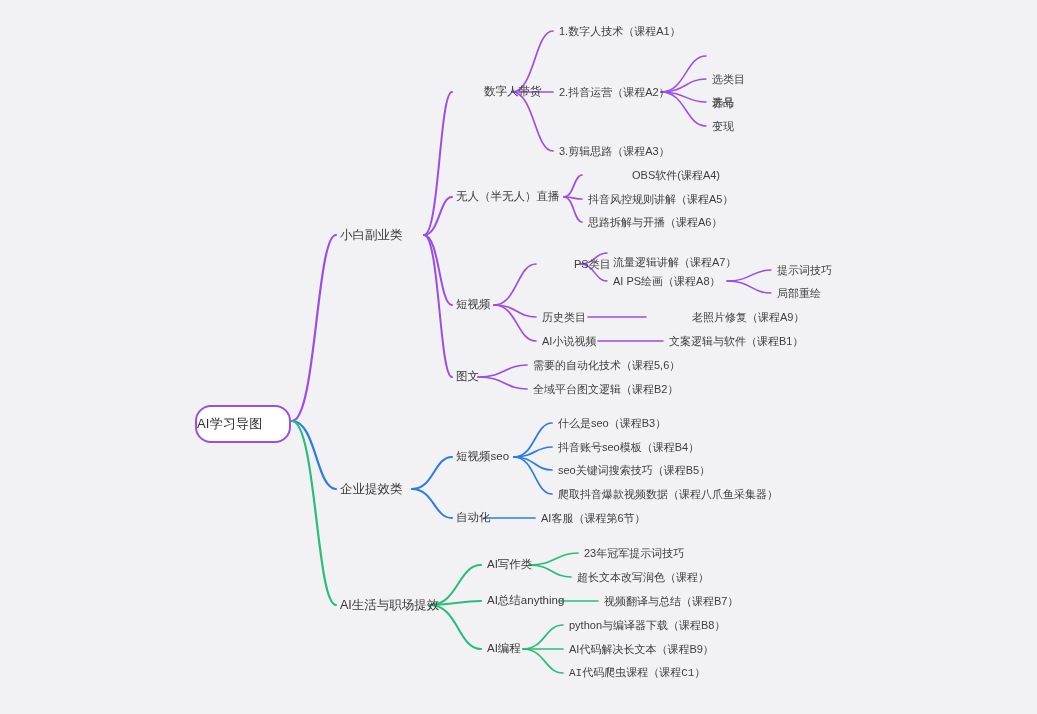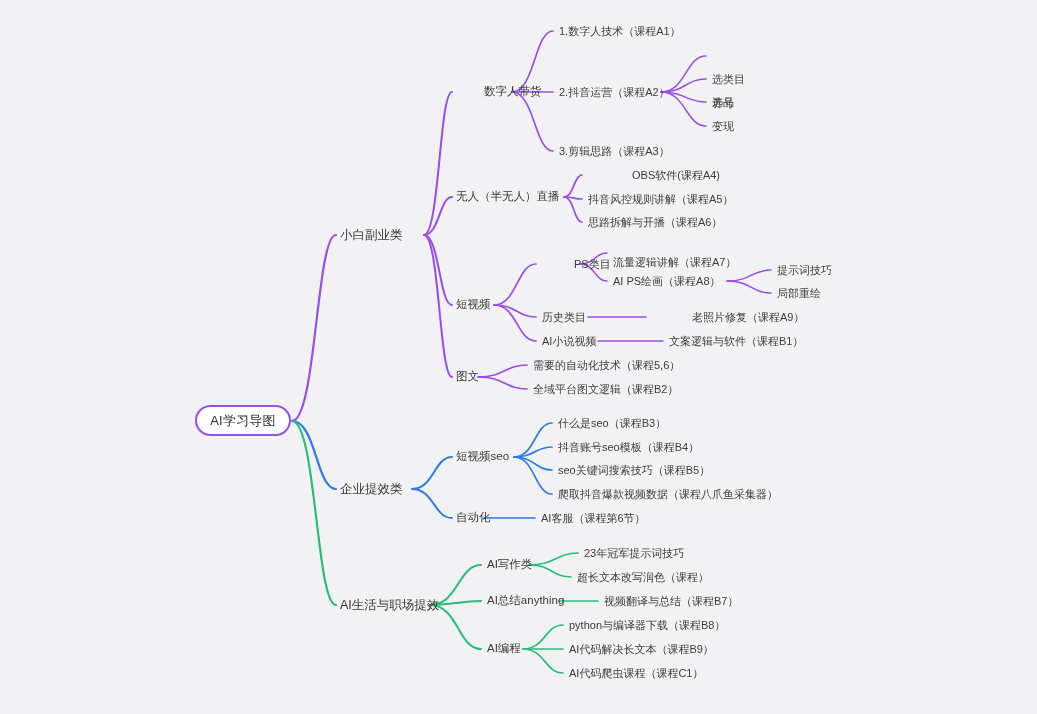--- a/index.html
+++ b/index.html
@@ -38,28 +38,27 @@
   }
   .lvl1 { font-size: 12.5px; color: #383838; }
   .lvl2 { font-size: 11.5px; color: #3a3a3a; }
   .lvl3 { font-size: 11px; color: #3d3d3d; }
   .lvl4 { font-size: 11px; color: #3d3d3d; }
   .root-node {
     position: absolute;
     left: 195px;
     top: 405px;
     width: 96px;
-    height: 31px;
+    height: 38px;
     box-sizing: border-box;
     background: #ffffff;
     border: 2px solid #9b4dea;
     border-radius: 16px;
     display: flex;
     align-items: center;
-    justify-content: center;
   }
   .root-label {
     font-size: 13px;
     color: #2f2f2f;
     white-space: nowrap;
     letter-spacing: 0.2px;
   }
 </style>
 </head>
 <body>
@@ -153,15 +152,15 @@
       <div class="node-label lvl3" style="left: 541px; top: 518px;">AI客服（课程第6节）</div>
       <div class="node-label lvl1" style="left: 340px; top: 605px;">AI生活与职场提效</div>
       <div class="node-label lvl2" style="left: 487px; top: 565px;">AI写作类</div>
       <div class="node-label lvl3" style="left: 584px; top: 553px;">23年冠军提示词技巧</div>
       <div class="node-label lvl3" style="left: 577px; top: 577px;">超长文本改写润色（课程）</div>
       <div class="node-label lvl2" style="left: 487px; top: 601px;">AI总结anything</div>
       <div class="node-label lvl3" style="left: 604px; top: 601px;">视频翻译与总结（课程B7）</div>
       <div class="node-label lvl2" style="left: 487px; top: 649px;">AI编程</div>
       <div class="node-label lvl3" style="left: 569px; top: 625px;">python与编译器下载（课程B8）</div>
       <div class="node-label lvl3" style="left: 569px; top: 649px;">AI代码解决长文本（课程B9）</div>
-      <div class="node-label lvl3" style="left: 569px; top: 673px;">AI代码爬虫课程（课程C1）</div>
+      <div class="node-label lvl3" style="left: 569px; top: 673px; font-family: Liberation Mono, monospace;">AI代码爬虫课程（课程C1）</div>
     </div>
 </div>
 
 </body></html>

